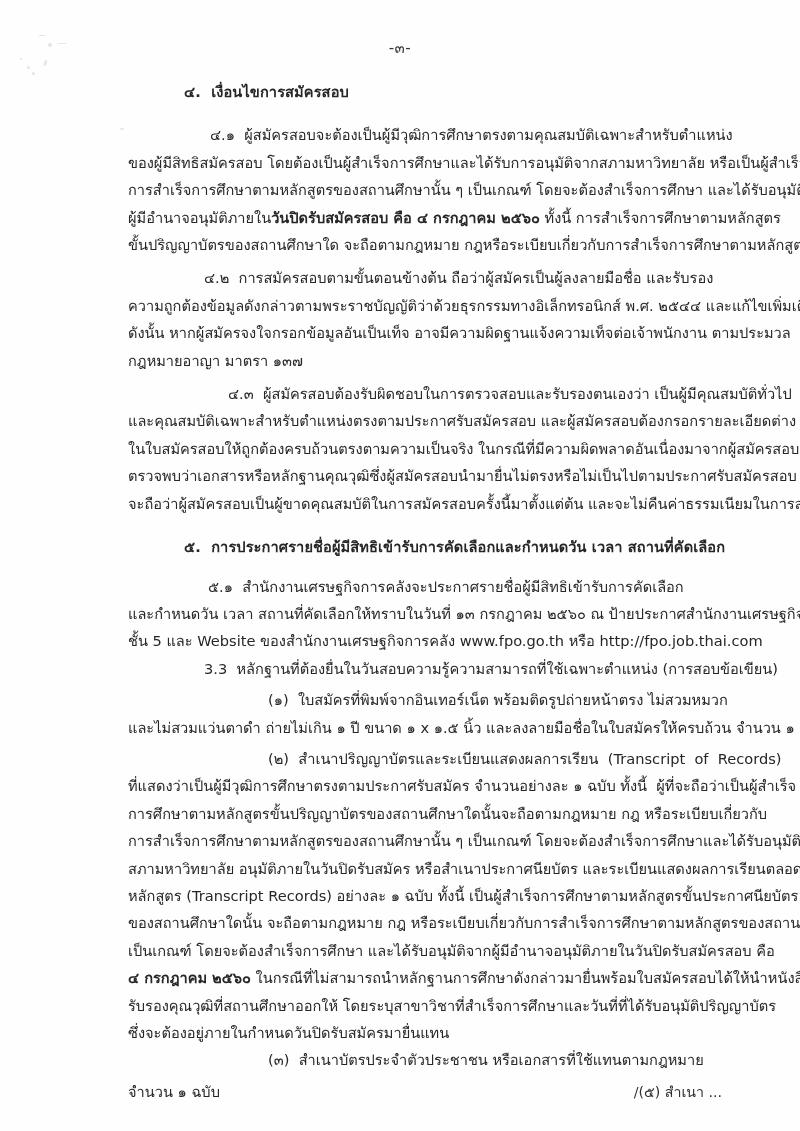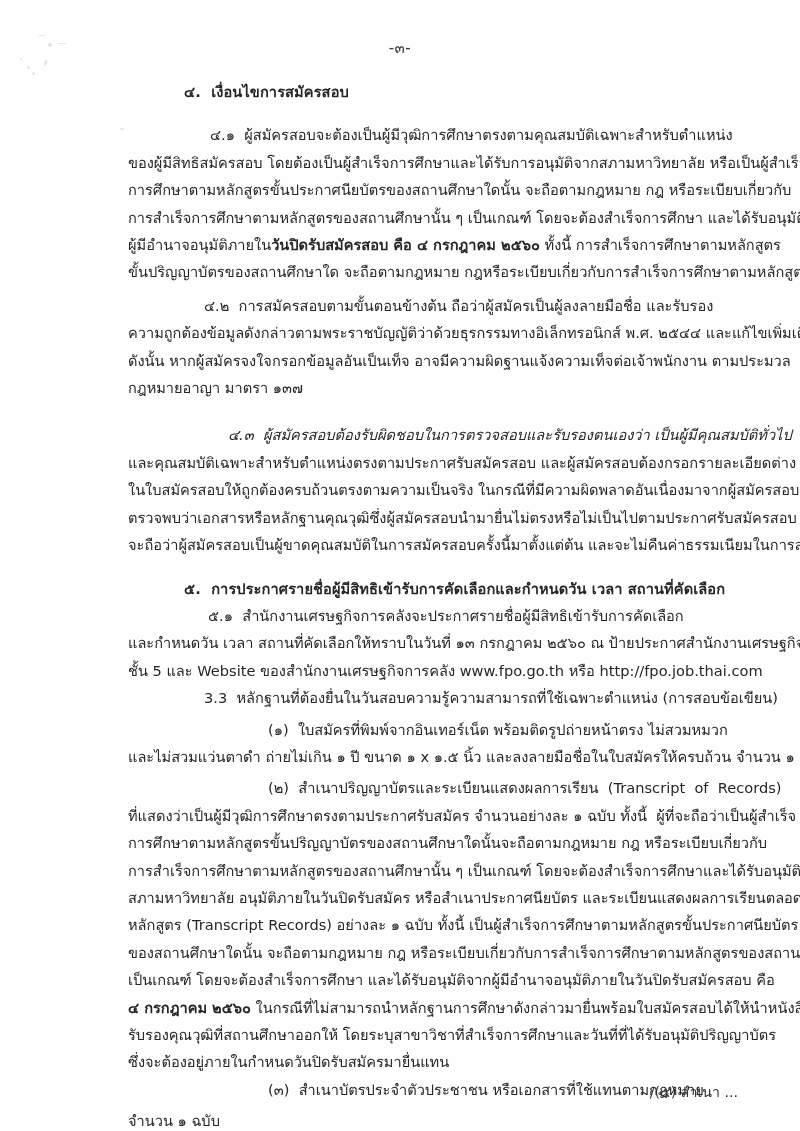--- a/index.html
+++ b/index.html
@@ -73,21 +73,21 @@
     min-height: 27.4px;
   }
 
   .ln.heading {
     font-weight: 700;
     letter-spacing: .1px;
   }
 
   .footer-note {
     position: absolute;
-    right: 62px;
+    right: 78px;
     bottom: 28px;
     font-size: 14.2px;
     color: #2f2f2f;
     white-space: pre;
   }
 </style>
 </head>
 <body>
 
 <div class="page">
@@ -102,35 +102,34 @@
       <i class="sp7"></i>
       <i class="sp8"></i>
   </div>
 
   <div class="page-number">-๓-</div>
 
   <div class="body-text" id="body-text">
       <div class="ln heading" style="padding-left: 56px;">๔.  เงื่อนไขการสมัครสอบ</div>
       <div class="ln" style="padding-left: 82px; margin-top: 16px;">๔.๑  ผู้สมัครสอบจะต้องเป็นผู้มีวุฒิการศึกษาตรงตามคุณสมบัติเฉพาะสำหรับตำแหน่ง</div>
       <div class="ln">ของผู้มีสิทธิสมัครสอบ โดยต้องเป็นผู้สำเร็จการศึกษาและได้รับการอนุมัติจากสภามหาวิทยาลัย หรือเป็นผู้สำเร็จ</div>
-      <div class="ln">การศึกษาตามหลักสูตรขั้นประกาศนียบัตรของสถานศึกษาใดนั้น จะถือตามกฎหมาย กฎ หรือระเบียบเกี่ยวกับ</div>
       <div class="ln">การสำเร็จการศึกษาตามหลักสูตรของสถานศึกษานั้น ๆ เป็นเกณฑ์ โดยจะต้องสำเร็จการศึกษา และได้รับอนุมัติจาก</div>
       <div class="ln"><span>ผู้มีอำนาจอนุมัติภายใน</span><span class="b" style="font-weight: 700;">วันปิดรับสมัครสอบ คือ ๔ กรกฎาคม ๒๕๖๐</span><span> ทั้งนี้ การสำเร็จการศึกษาตามหลักสูตร</span></div>
       <div class="ln">ขั้นปริญญาบัตรของสถานศึกษาใด จะถือตามกฎหมาย กฎหรือระเบียบเกี่ยวกับการสำเร็จการศึกษาตามหลักสูตร</div>
       <div class="ln" style="padding-left: 76px; margin-top: 6px;">๔.๒  การสมัครสอบตามขั้นตอนข้างต้น ถือว่าผู้สมัครเป็นผู้ลงลายมือชื่อ และรับรอง</div>
       <div class="ln">ความถูกต้องข้อมูลดังกล่าวตามพระราชบัญญัติว่าด้วยธุรกรรมทางอิเล็กทรอนิกส์ พ.ศ. ๒๕๔๔ และแก้ไขเพิ่มเติม</div>
       <div class="ln">ดังนั้น หากผู้สมัครจงใจกรอกข้อมูลอันเป็นเท็จ อาจมีความผิดฐานแจ้งความเท็จต่อเจ้าพนักงาน ตามประมวล</div>
       <div class="ln">กฎหมายอาญา มาตรา ๑๓๗</div>
-      <div class="ln" style="padding-left: 100px; margin-top: 20px; font-style: italic;">๔.๓  ผู้สมัครสอบต้องรับผิดชอบในการตรวจสอบและรับรองตนเองว่า เป็นผู้มีคุณสมบัติทั่วไป</div>
+      <div class="ln" style="padding-left: 100px; margin-top: 6px;">๔.๓  ผู้สมัครสอบต้องรับผิดชอบในการตรวจสอบและรับรองตนเองว่า เป็นผู้มีคุณสมบัติทั่วไป</div>
       <div class="ln">และคุณสมบัติเฉพาะสำหรับตำแหน่งตรงตามประกาศรับสมัครสอบ และผู้สมัครสอบต้องกรอกรายละเอียดต่าง ๆ</div>
       <div class="ln">ในใบสมัครสอบให้ถูกต้องครบถ้วนตรงตามความเป็นจริง ในกรณีที่มีความผิดพลาดอันเนื่องมาจากผู้สมัครสอบ หรือ</div>
       <div class="ln">ตรวจพบว่าเอกสารหรือหลักฐานคุณวุฒิซึ่งผู้สมัครสอบนำมายื่นไม่ตรงหรือไม่เป็นไปตามประกาศรับสมัครสอบ สศค.</div>
       <div class="ln">จะถือว่าผู้สมัครสอบเป็นผู้ขาดคุณสมบัติในการสมัครสอบครั้งนี้มาตั้งแต่ต้น และจะไม่คืนค่าธรรมเนียมในการสมัครสอบ</div>
       <div class="ln heading" style="padding-left: 56px; margin-top: 16px;">๕.  การประกาศรายชื่อผู้มีสิทธิเข้ารับการคัดเลือกและกำหนดวัน เวลา สถานที่คัดเลือก</div>
-      <div class="ln" style="padding-left: 80px; margin-top: 0;">๕.๑  สำนักงานเศรษฐกิจการคลังจะประกาศรายชื่อผู้มีสิทธิเข้ารับการคัดเลือก</div>
+      <div class="ln" style="padding-left: 80px; margin-top: 12px;">๕.๑  สำนักงานเศรษฐกิจการคลังจะประกาศรายชื่อผู้มีสิทธิเข้ารับการคัดเลือก</div>
       <div class="ln">และกำหนดวัน เวลา สถานที่คัดเลือกให้ทราบในวันที่ ๑๓ กรกฎาคม ๒๕๖๐ ณ ป้ายประกาศสำนักงานเศรษฐกิจการคลัง</div>
       <div class="ln">ชั้น 5 และ Website ของสำนักงานเศรษฐกิจการคลัง www.fpo.go.th หรือ http://fpo.job.thai.com</div>
       <div class="ln" style="padding-left: 76px;">3.3  หลักฐานที่ต้องยื่นในวันสอบความรู้ความสามารถที่ใช้เฉพาะตำแหน่ง (การสอบข้อเขียน)</div>
       <div class="ln" style="padding-left: 140px; margin-top: 4px;">(๑)  ใบสมัครที่พิมพ์จากอินเทอร์เน็ต พร้อมติดรูปถ่ายหน้าตรง ไม่สวมหมวก</div>
       <div class="ln">และไม่สวมแว่นตาดำ ถ่ายไม่เกิน ๑ ปี ขนาด ๑ x ๑.๕ นิ้ว และลงลายมือชื่อในใบสมัครให้ครบถ้วน จำนวน ๑ ฉบับ</div>
       <div class="ln" style="padding-left: 140px; margin-top: 4px;">(๒)  สำเนาปริญญาบัตรและระเบียนแสดงผลการเรียน  (Transcript  of  Records)</div>
       <div class="ln">ที่แสดงว่าเป็นผู้มีวุฒิการศึกษาตรงตามประกาศรับสมัคร จำนวนอย่างละ ๑ ฉบับ ทั้งนี้  ผู้ที่จะถือว่าเป็นผู้สำเร็จ</div>
       <div class="ln">การศึกษาตามหลักสูตรขั้นปริญญาบัตรของสถานศึกษาใดนั้นจะถือตามกฎหมาย กฎ หรือระเบียบเกี่ยวกับ</div>
       <div class="ln">การสำเร็จการศึกษาตามหลักสูตรของสถานศึกษานั้น ๆ เป็นเกณฑ์ โดยจะต้องสำเร็จการศึกษาและได้รับอนุมัติจาก</div>
       <div class="ln">สภามหาวิทยาลัย อนุมัติภายในวันปิดรับสมัคร หรือสำเนาประกาศนียบัตร และระเบียนแสดงผลการเรียนตลอด</div>

